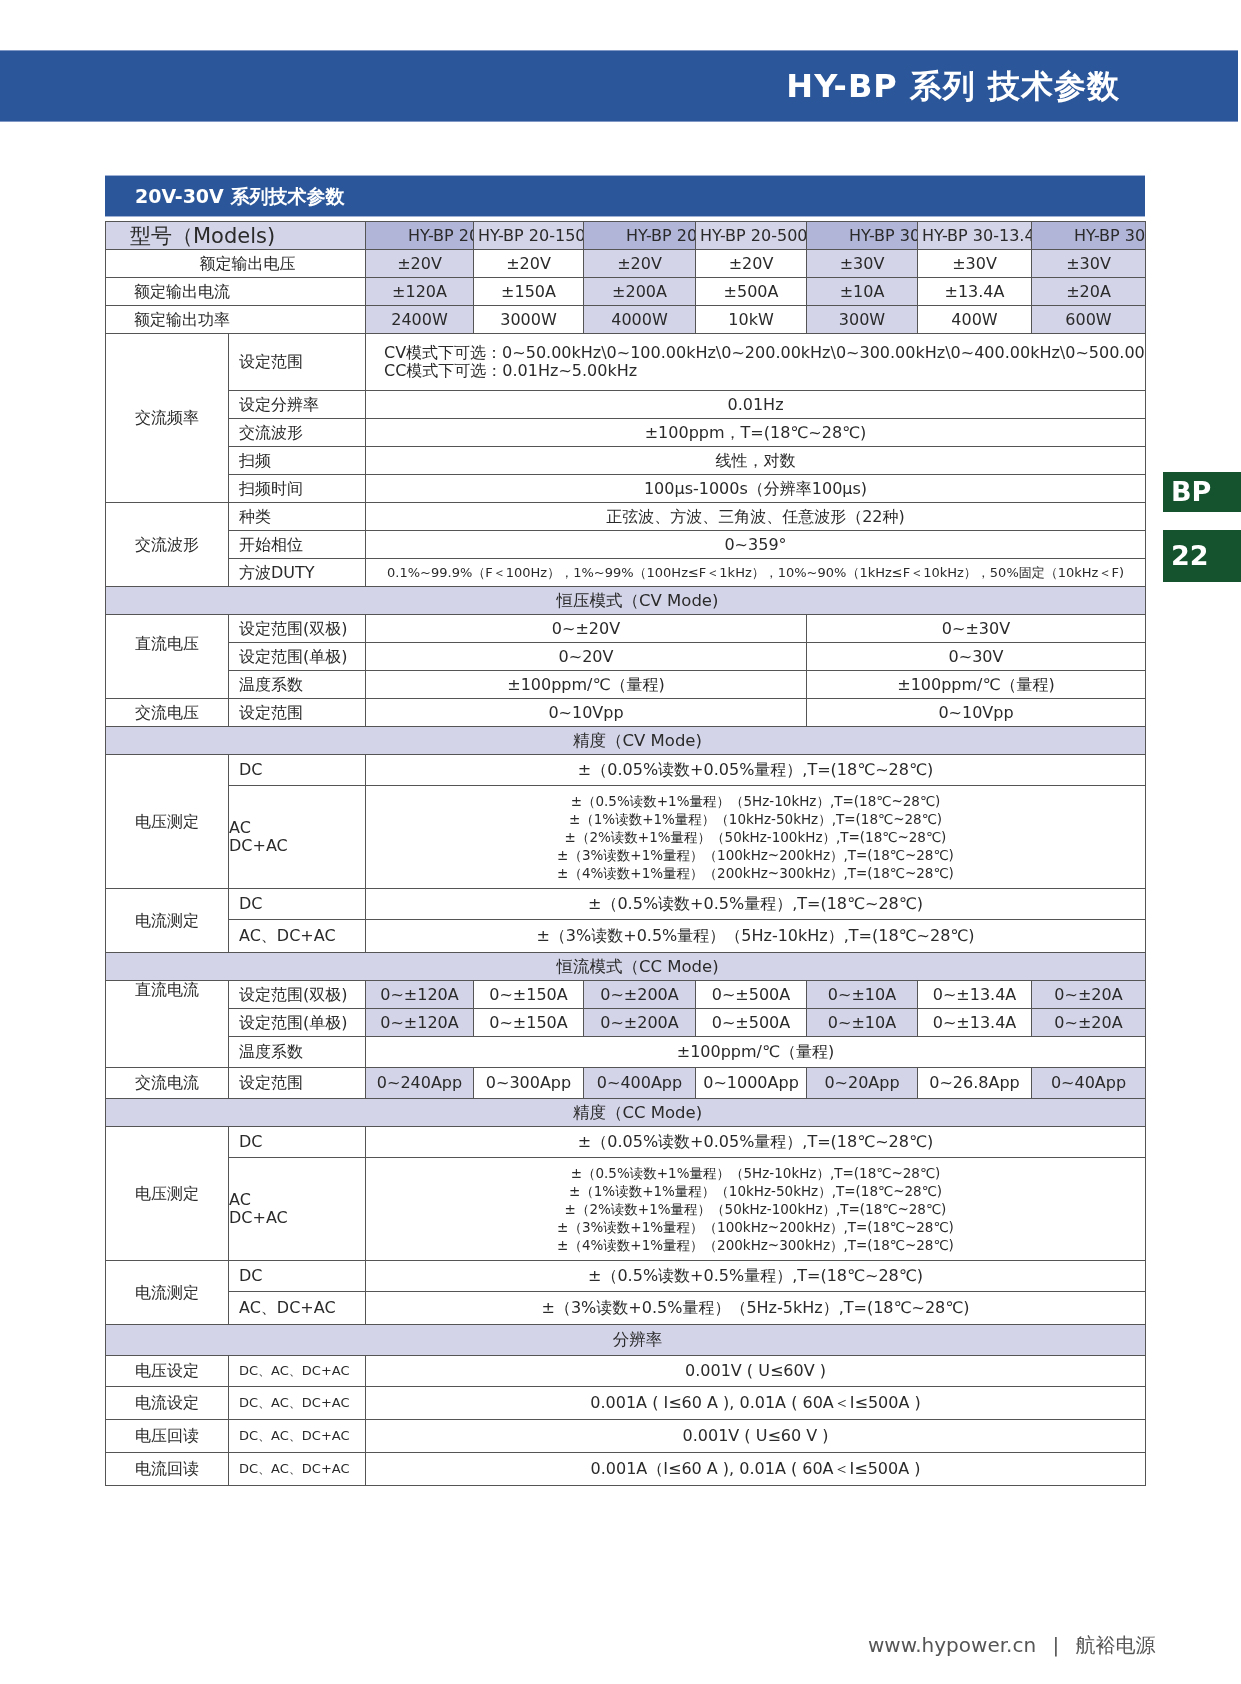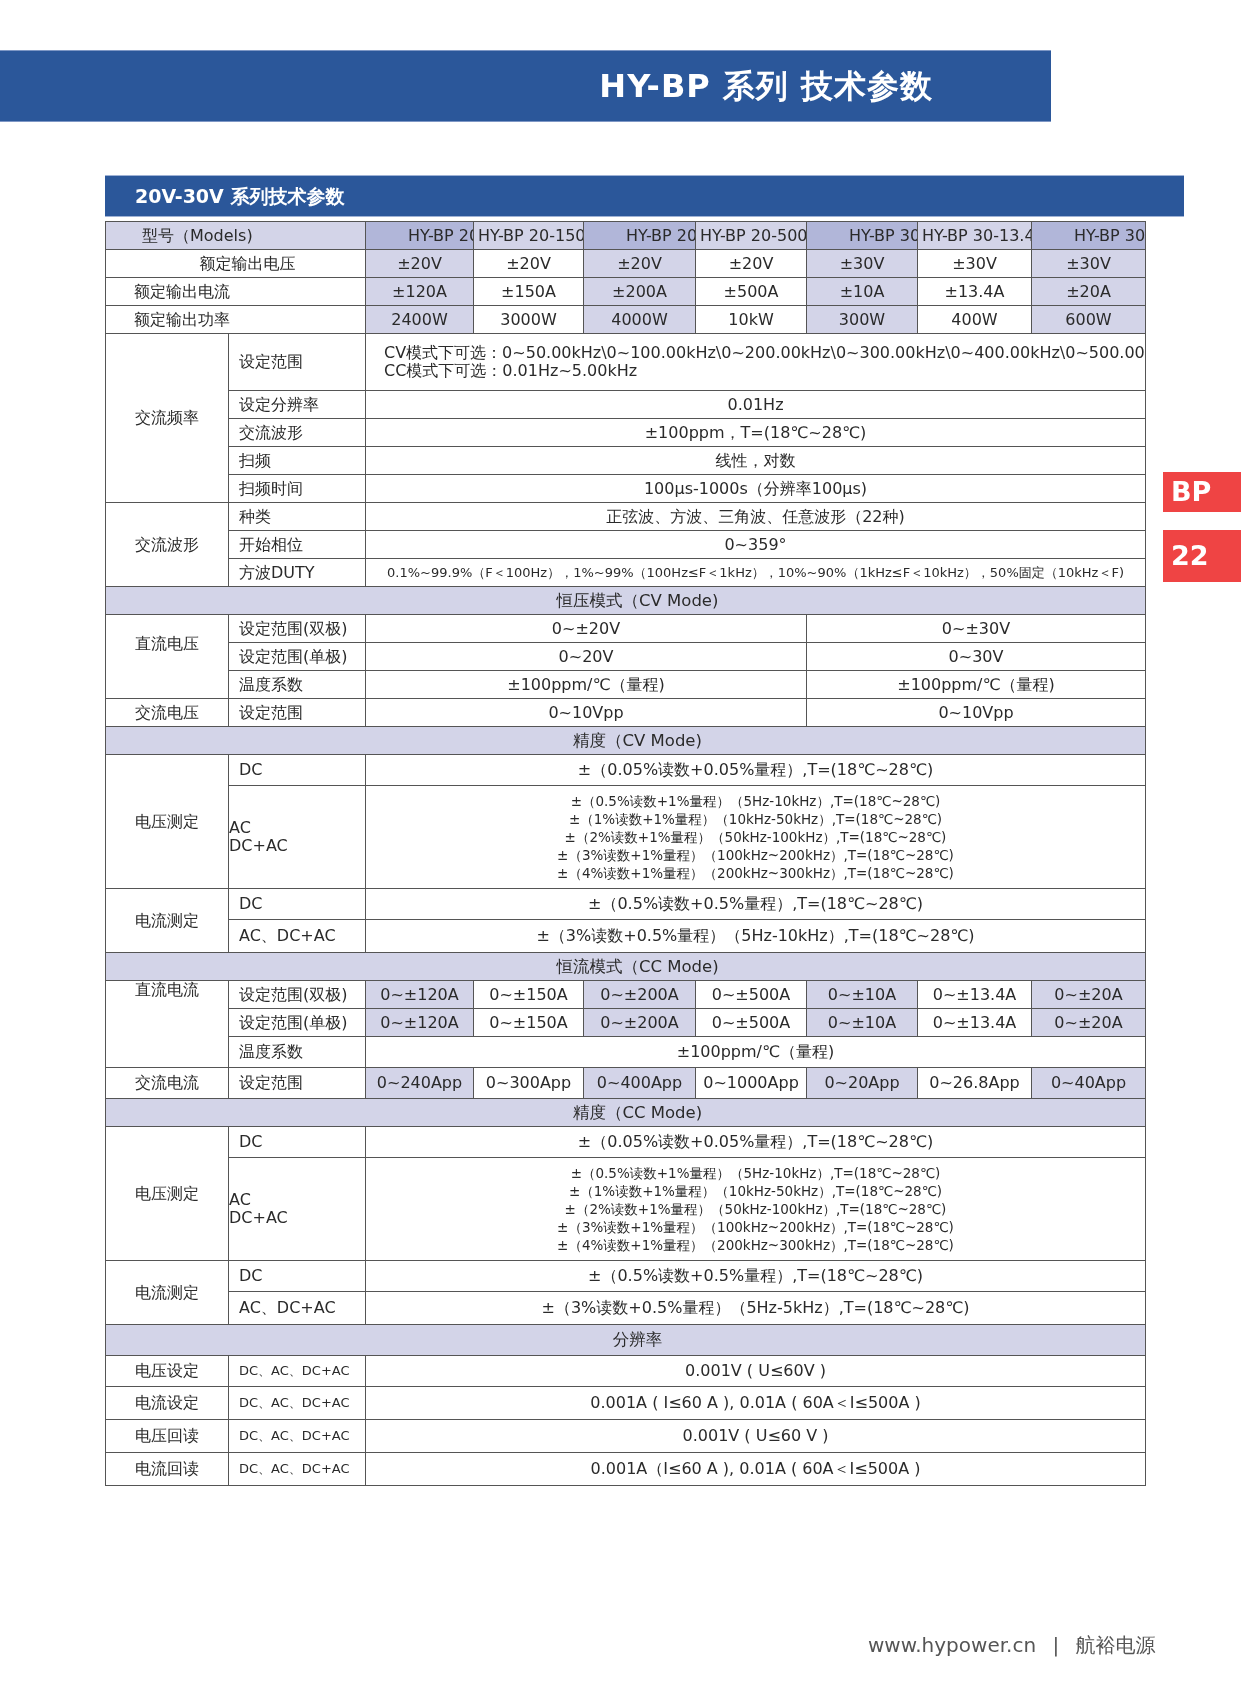--- a/index.html
+++ b/index.html
@@ -1,25 +1,25 @@
 <!DOCTYPE html>
 <html><head>
 <meta charset="utf-8">
 <style>
   html, body { margin:0; padding:0; background:#ffffff; }
   body { width:1241px; height:1684px; position:relative; overflow:hidden;
          font-family:"DejaVu Sans", "Liberation Sans", sans-serif; color:#2a2a2a; }
-  .top-banner { position:absolute; left:0; top:50px; width:1051px; height:70px;
+  .top-banner { position:absolute; left:0; top:50px; width:1238px; height:70px;
                 background:#2b579a; border-top:1px solid #7e97c5; border-bottom:1px solid #7e97c5; }
   .top-banner .title { position:absolute; right:118px; top:14px; color:#fff; font-size:32px;
                        font-weight:bold; letter-spacing:1px; }
   .section-bar { position:absolute; left:105px; top:175px; width:1040px; height:40px;
-                 background:#2b579a; border-top:1px solid #9fb2d5; border-bottom:1px solid #9fb2d5;padding-left:39px; }
+                 background:#2b579a; border-top:1px solid #9fb2d5; border-bottom:1px solid #9fb2d5; }
   .section-bar .title { position:absolute; left:30px; top:8px; color:#fff; font-size:19px; font-weight:bold; }
-  .side-tab { position:absolute; left:1163px; width:78px; background:#ef4444; color:#fff;
+  .side-tab { position:absolute; left:1163px; width:78px; background:#14532d; color:#fff;
               font-weight:bold; font-size:27px; box-sizing:border-box; padding-left:8px; }
   .side-tab.bp { top:472px; height:40px; line-height:40px; }
   .side-tab.pg { top:530px; height:52px; line-height:52px; }
 
   table.spec { position:absolute; left:105px; top:221px; width:1040px; border-collapse:collapse;
                table-layout:fixed; font-size:16px; }
   table.spec td { border:1.5px solid #555; padding:0 4px; height:27px; line-height:18px;
                   text-align:center; white-space:nowrap; overflow:hidden; }
   table.spec td.lbl { text-align:left; padding-left:12px; }
   table.spec td.sub { text-align:left; padding-left:10px; }
@@ -58,21 +58,21 @@
       <col style="width:110px">
       <col style="width:112px">
       <col style="width:111px">
     <col style="width:111px">
       <col style="width:114px">
       <col style="width:114px">
   </colgroup>
 
   <tbody>
       <tr class="hdr-row">
-    <td colspan="2" class="lbl" style="padding-left:36px;font-size:16px;">型号（Models)</td>
+    <td colspan="2" class="lbl" style="padding-left:24px;font-size:21px;">型号（Models)</td>
     <td class="dk">HY-BP 20-120</td>
     <td>HY-BP 20-150</td>
     <td class="dk">HY-BP 20-200</td>
     <td>HY-BP 20-500</td>
     <td class="dk">HY-BP 30-10</td>
     <td>HY-BP 30-13.4</td>
     <td class="dk">HY-BP 30-20</td>
   </tr>
 
   <tr>

